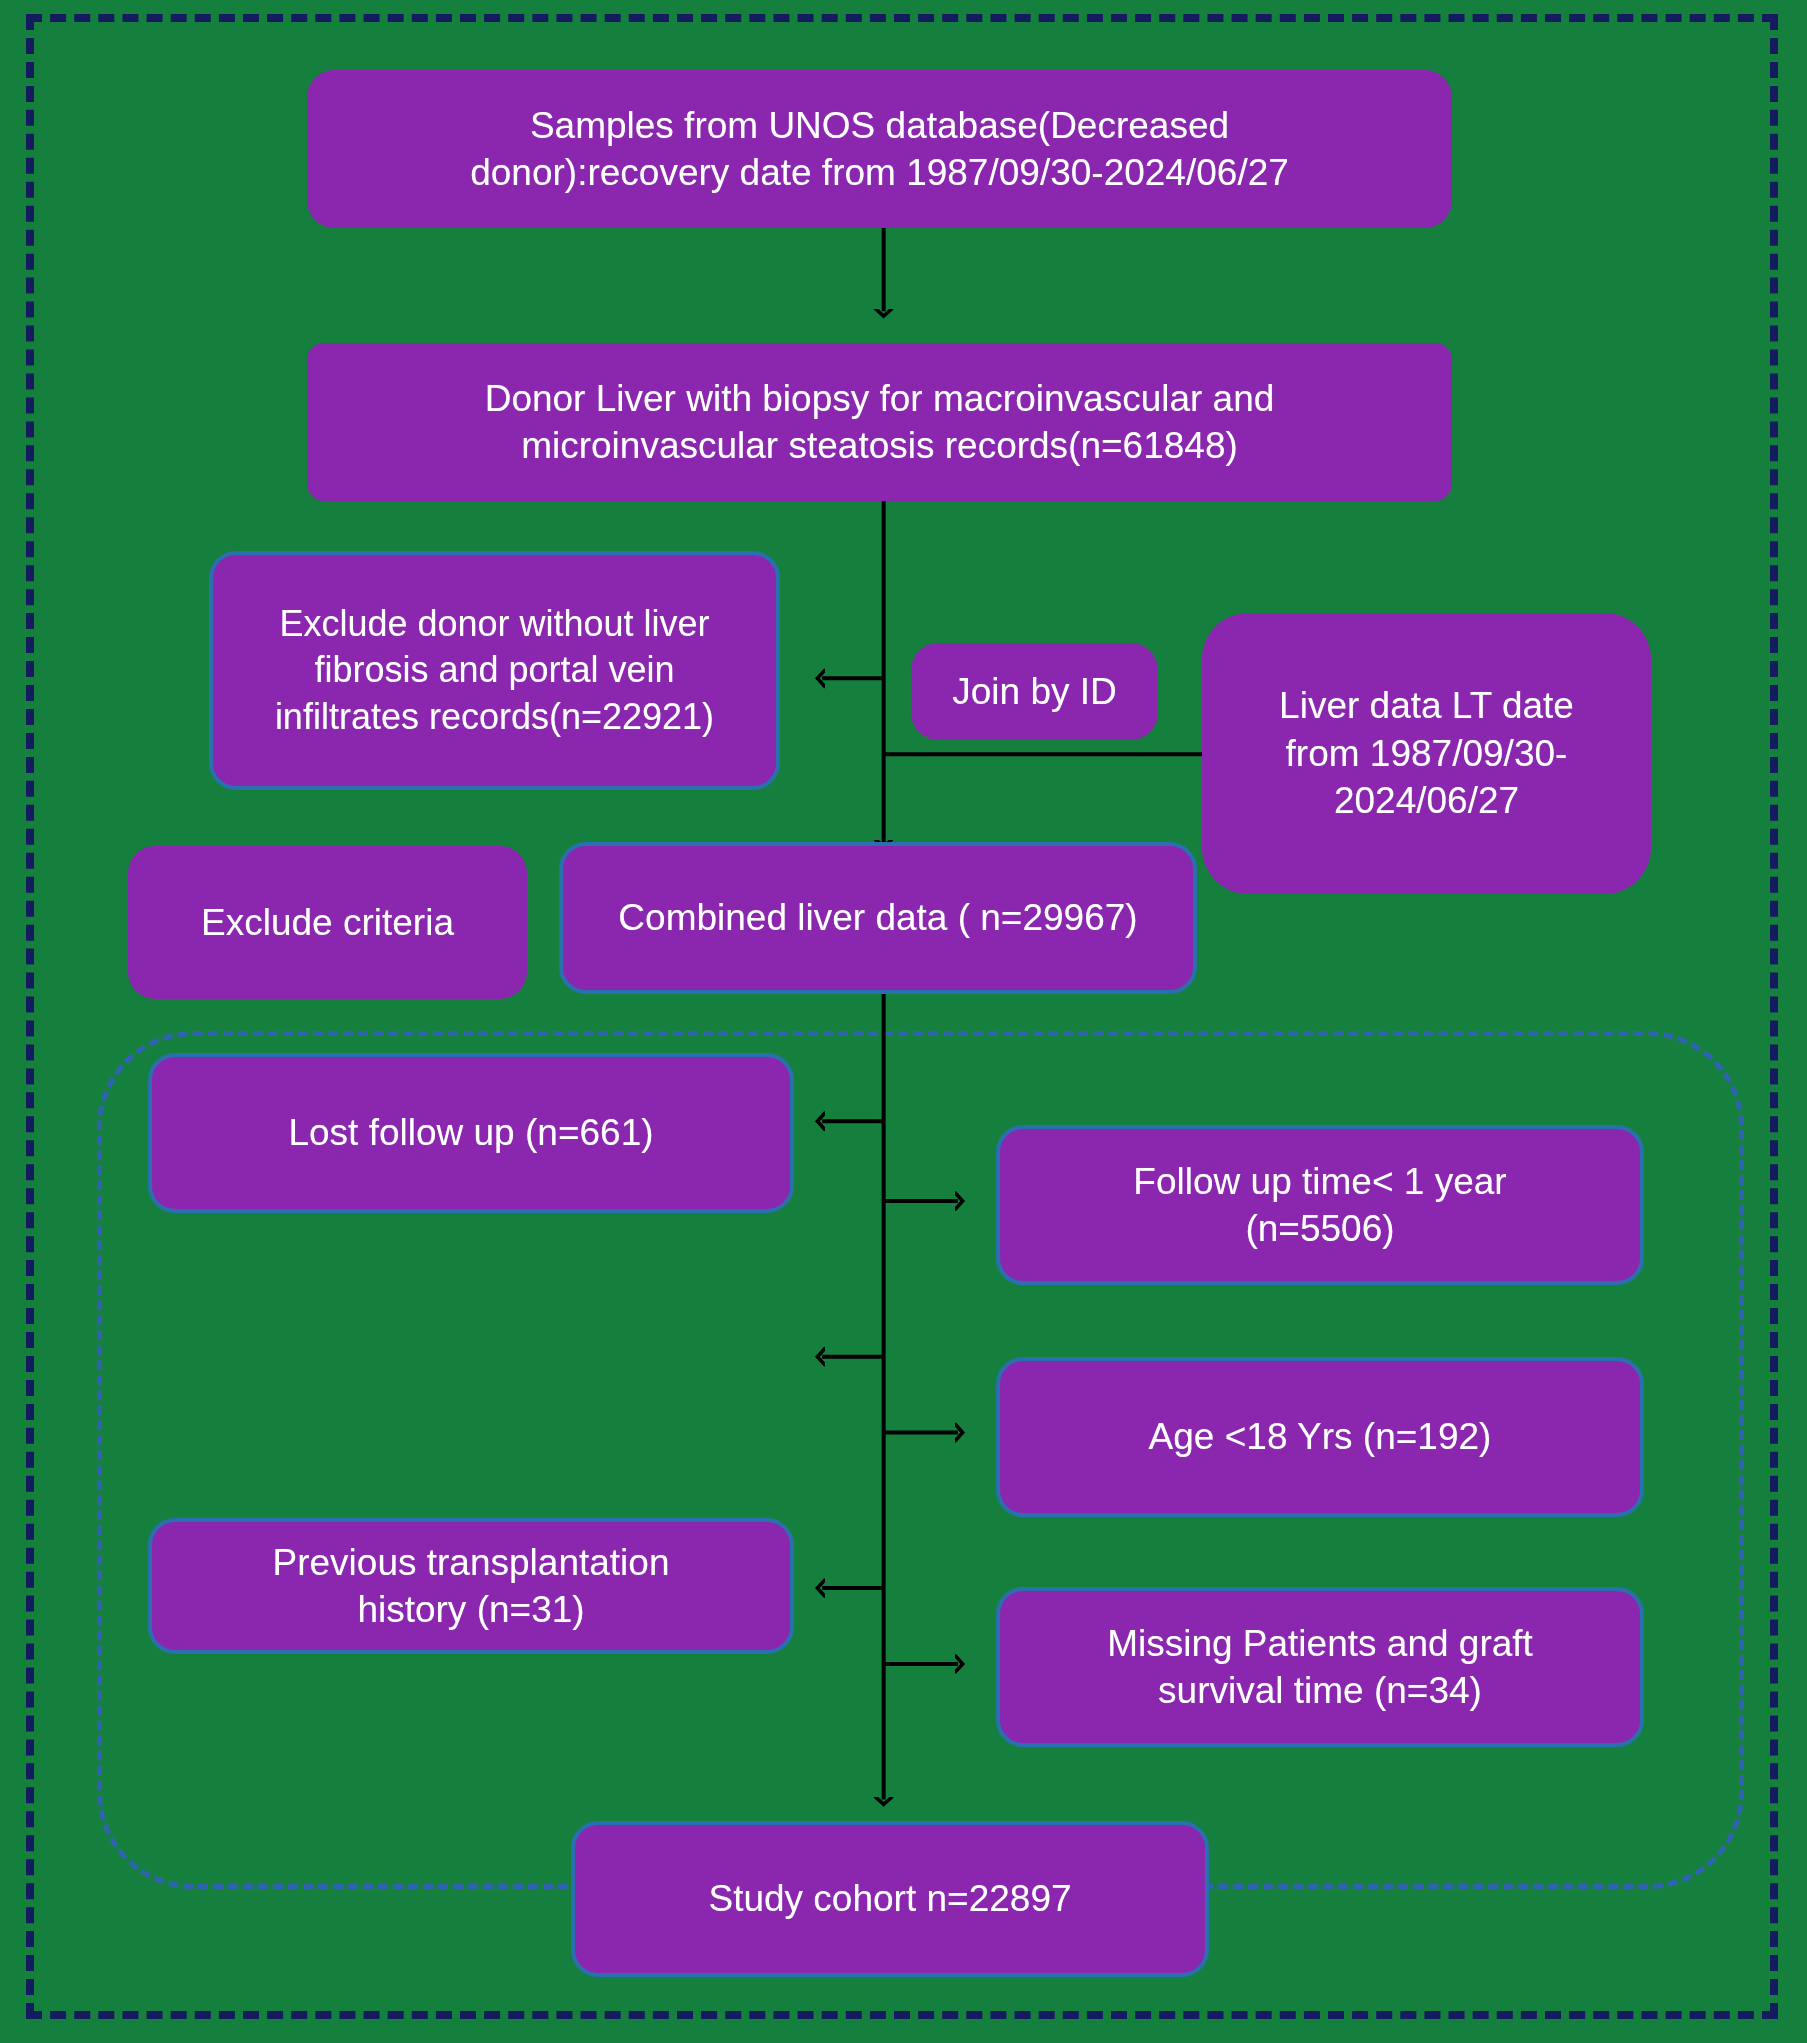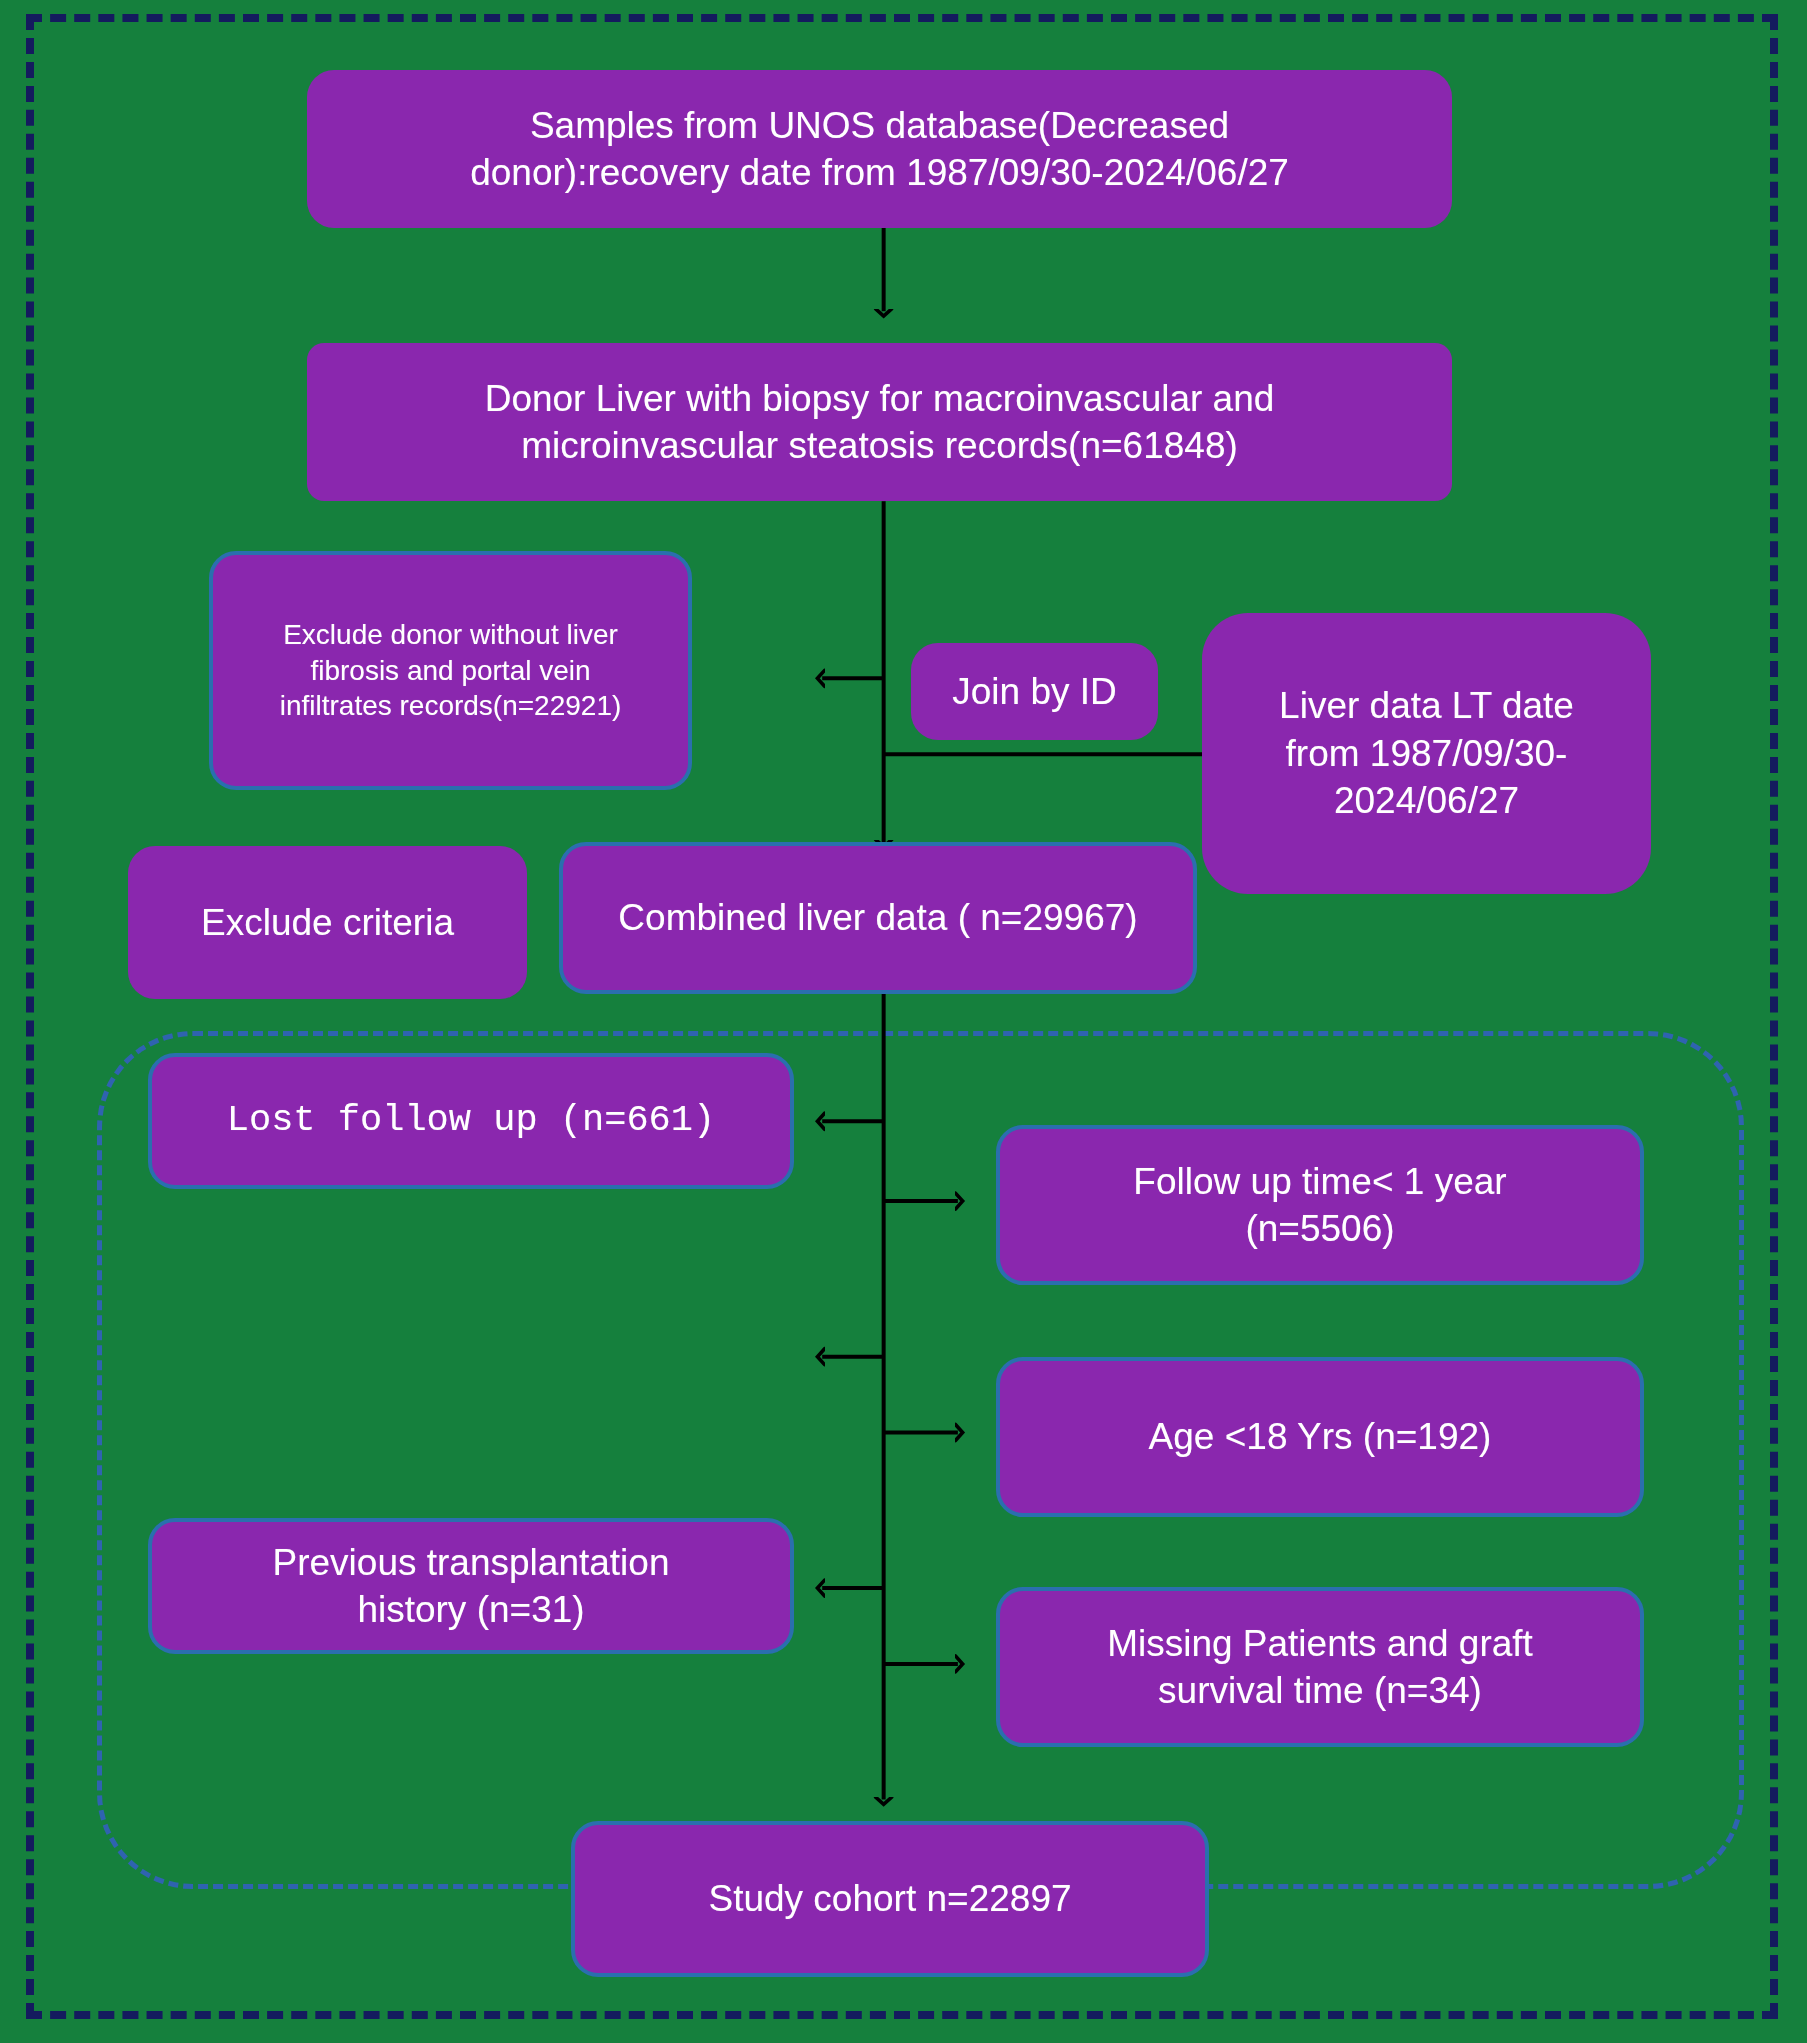--- a/index.html
+++ b/index.html
@@ -121,21 +121,21 @@
   <div class="box" style="left:307px; top:70px; width:1145px; height:158px; font-size:37px;">
     <span class="txt">Samples from UNOS database(Decreased
 donor):recovery date from 1987/09/30-2024/06/27</span>
   </div>
 
   <div class="box" style="left:307px; top:343px; width:1145px; height:158px; font-size:37px;border-radius:17px;">
     <span class="txt">Donor Liver  with biopsy for macroinvascular and
 microinvascular steatosis records(n=61848)</span>
   </div>
 
-  <div class="box bordered" style="left:209px; top:551px; width:483px; height:239px; font-size:28px;">
+  <div class="box bordered" style="left:209px; top:551px; width:571px; height:239px; font-size:36px;">
     <span class="txt">Exclude donor without liver
 fibrosis and portal vein
 infiltrates records(n=22921)</span>
   </div>
 
   <div class="box" style="left:911px; top:627px; width:247px; height:97px; font-size:37px;margin-top:16px;">
     <span class="txt">Join by ID</span>
   </div>
 
   <div class="box" style="left:1202px; top:613px; width:449px; height:281px; border-radius:46px; font-size:37px;">
@@ -145,21 +145,21 @@
   </div>
 
   <div class="box" style="left:128px; top:846px; width:399px; height:153px; font-size:37px;">
     <span class="txt">Exclude criteria</span>
   </div>
 
   <div class="box bordered" style="left:559px; top:842px; width:638px; height:152px; font-size:37px;">
     <span class="txt">Combined liver data ( n=29967)</span>
   </div>
 
-  <div class="box bordered" style="left:148px; top:1053px; width:646px; height:136px; font-size:37px;font-family:Liberation Mono, monospace;">
+  <div class="box bordered" style="left:148px; top:1053px; width:646px; height:160px; font-size:37px;">
     <span class="txt">Lost follow up  (n=661)</span>
   </div>
 
   <div class="box bordered" style="left:996px; top:1125px; width:648px; height:160px; font-size:37px;">
     <span class="txt">Follow up time&lt; 1 year
 (n=5506)</span>
   </div>
 
 
   <div class="box bordered" style="left:996px; top:1357px; width:648px; height:160px; font-size:37px;">

